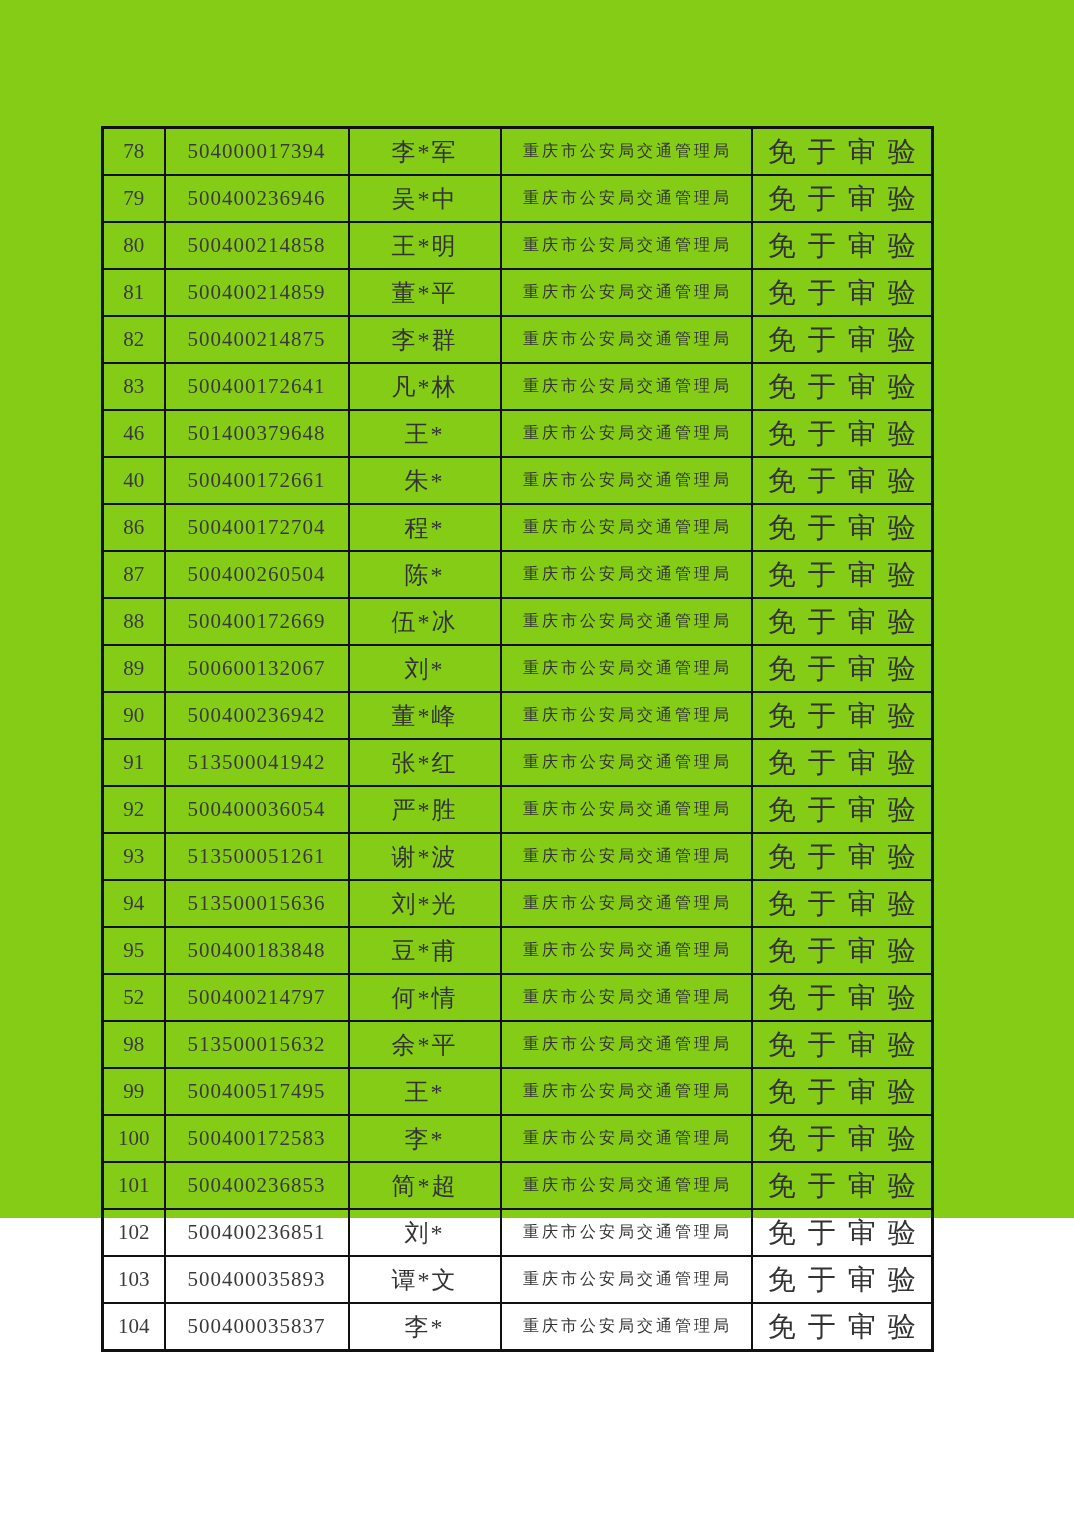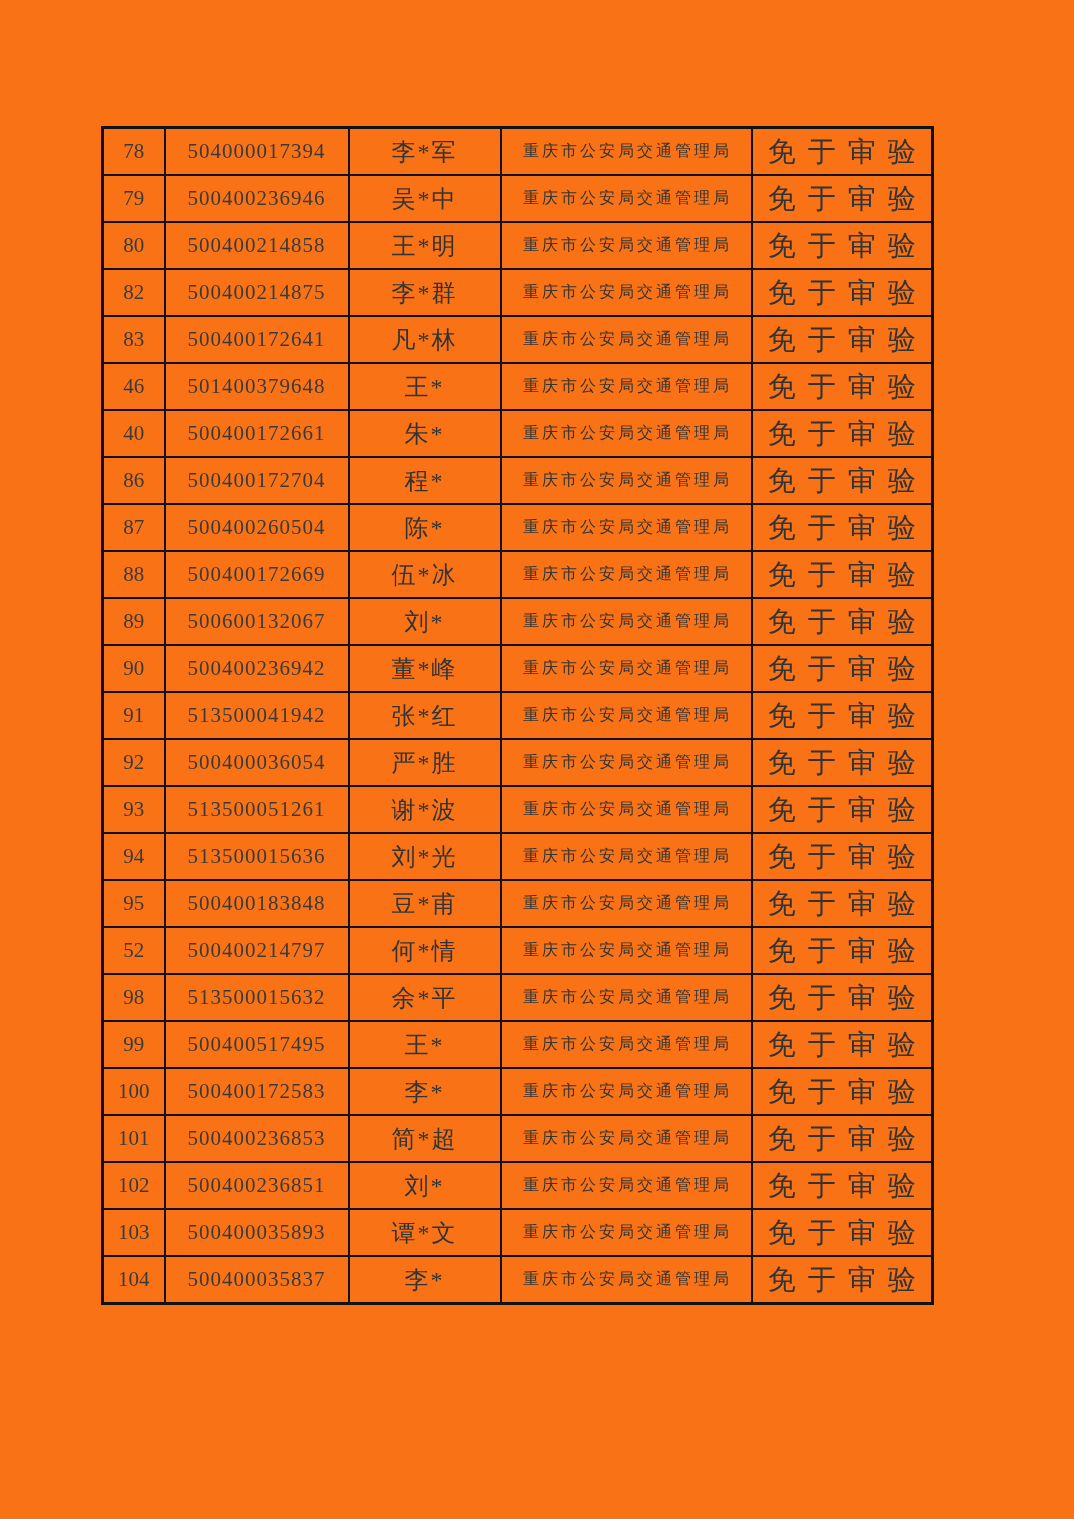--- a/index.html
+++ b/index.html
@@ -11,22 +11,22 @@
     width: 1074px;
     height: 1519px;
     position: relative;
     font-family: "Liberation Serif", "DejaVu Serif", serif;
     color: #333333;
   }
   .page {
     position: absolute;
     left: 0; top: 0;
     width: 1074px;
-    height: 1519px;
-    background: #f97316;
+    height: 1218px;
+    background: #84cc16;
   }
   table.records {
     position: absolute;
     left: 101px;
     top: 126px;
     border-collapse: collapse;
     table-layout: fixed;
     border: 3px solid #111111;
   }
   table.records td {
@@ -93,20 +93,27 @@
           <td class="c-status">免于审验</td>
         </tr>
         <tr>
           <td class="c-seq">80</td>
           <td class="c-license_no">500400214858</td>
           <td class="c-name">王*明</td>
           <td class="c-agency">重庆市公安局交通管理局</td>
           <td class="c-status">免于审验</td>
         </tr>
         <tr>
+          <td class="c-seq">81</td>
+          <td class="c-license_no">500400214859</td>
+          <td class="c-name">董*平</td>
+          <td class="c-agency">重庆市公安局交通管理局</td>
+          <td class="c-status">免于审验</td>
+        </tr>
+        <tr>
           <td class="c-seq">82</td>
           <td class="c-license_no">500400214875</td>
           <td class="c-name">李*群</td>
           <td class="c-agency">重庆市公安局交通管理局</td>
           <td class="c-status">免于审验</td>
         </tr>
         <tr>
           <td class="c-seq">83</td>
           <td class="c-license_no">500400172641</td>
           <td class="c-name">凡*林</td>

